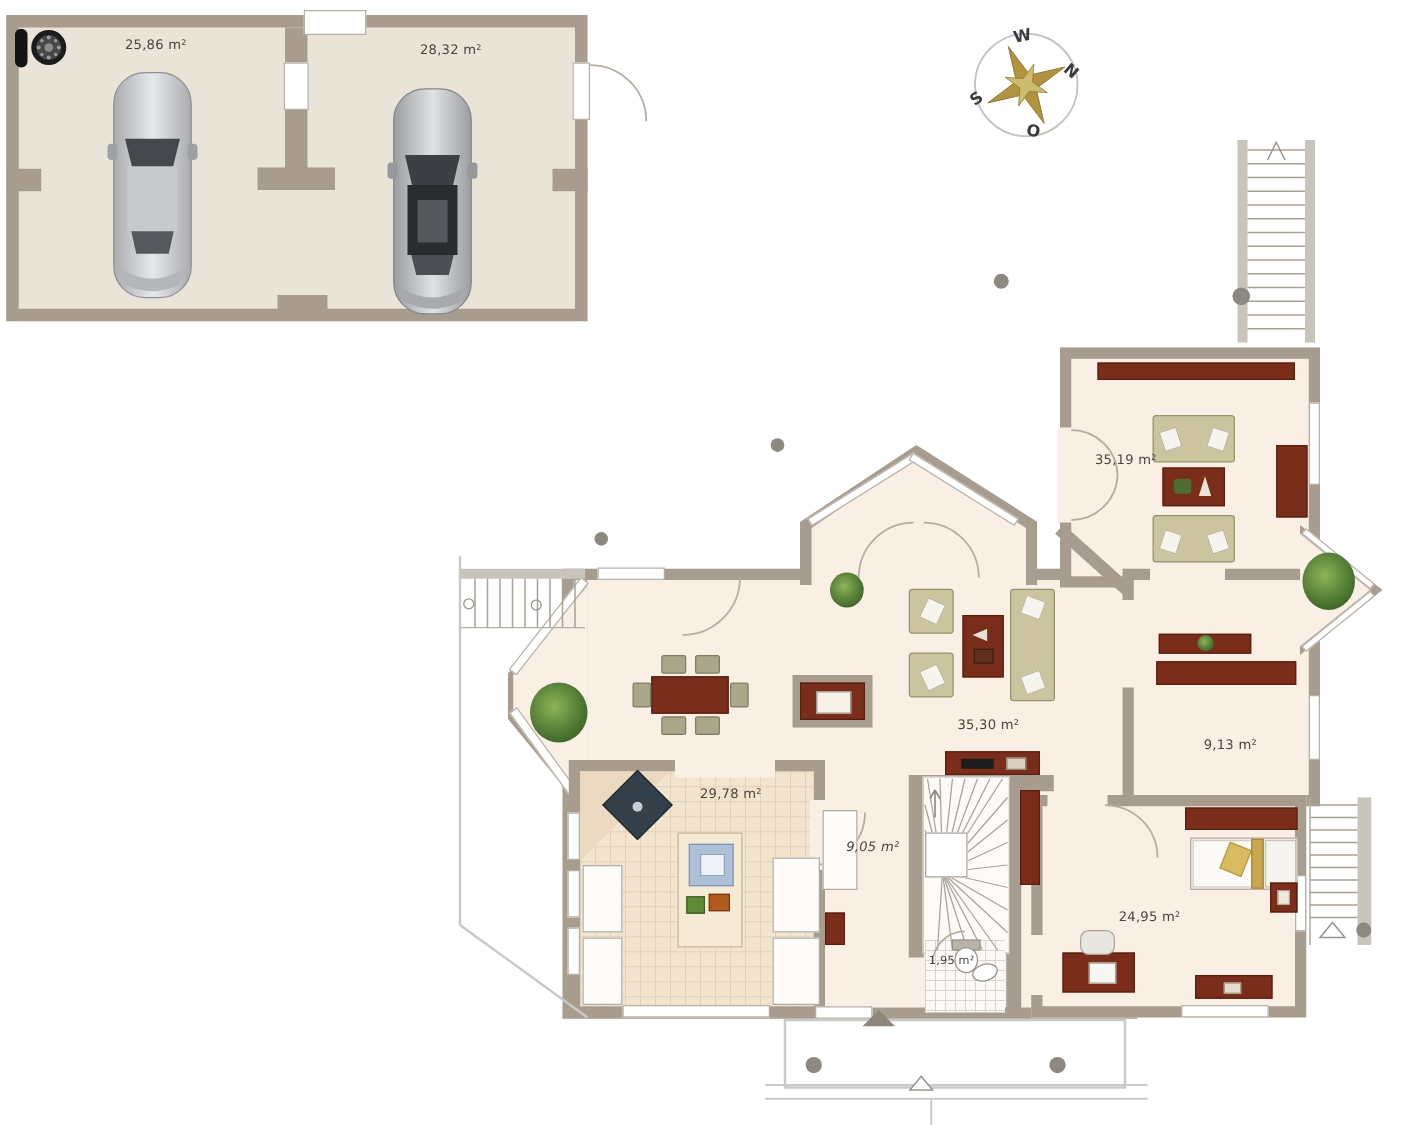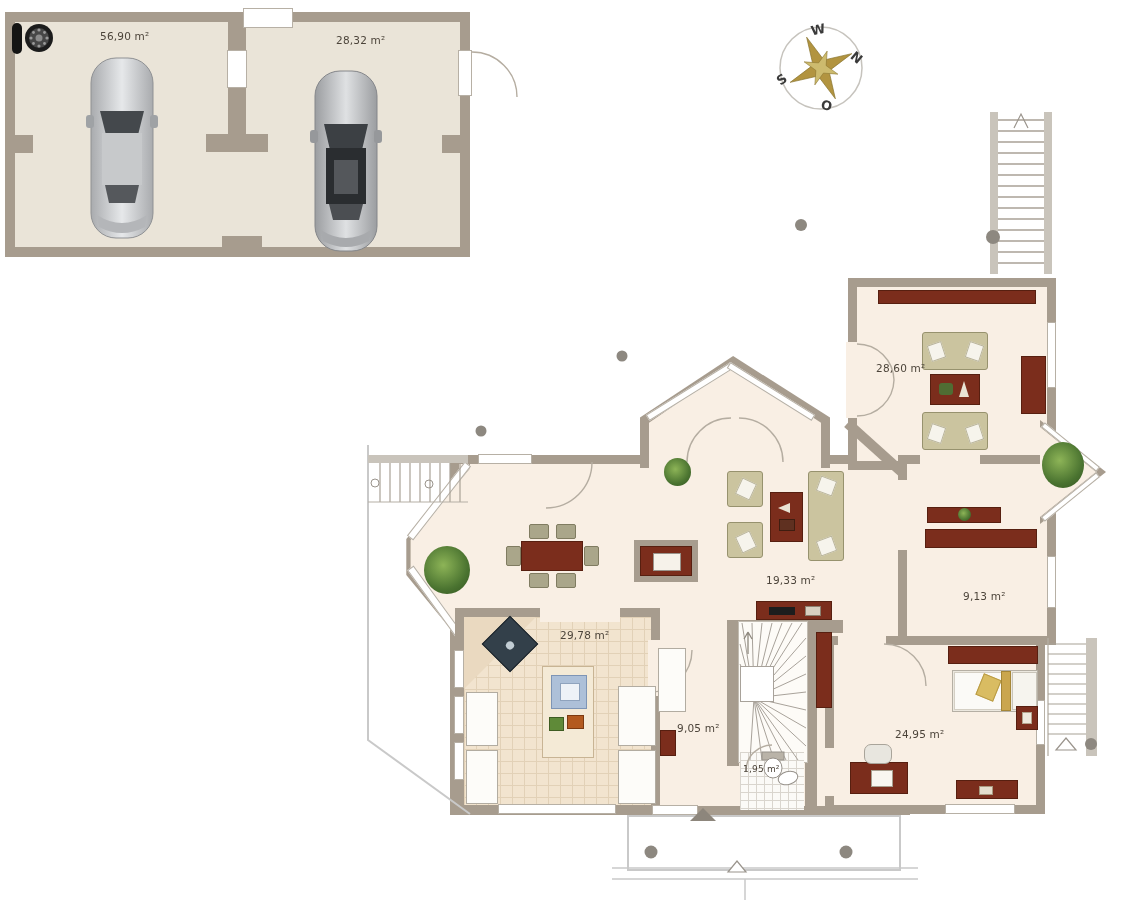--- a/index.html
+++ b/index.html
@@ -87,21 +87,21 @@
     <rect x="7" y="3" width="62" height="180" rx="25" fill="url(#cb2)" stroke="#84868a"></rect>
     <rect x="2" y="62" width="8" height="13" rx="3" fill="#96989b"></rect>
     <rect x="66" y="62" width="8" height="13" rx="3" fill="#96989b"></rect>
     <path d="M16,56 L60,56 L54,82 L22,82 Z" fill="#3c4044"></path>
     <rect x="18" y="80" width="40" height="56" fill="#2a2d30"></rect>
     <rect x="26" y="92" width="24" height="34" fill="#54575b"></rect>
     <path d="M21,136 L55,136 L51,152 L25,152 Z" fill="#4b4e52"></path>
     <path d="M13,162 Q38,178 63,162 L61,173 Q38,185 15,173 Z" fill="#a8aaad"></path>
   </svg>
 
-  <div class="label" style="left:100px;top:30px;">56,90 m²</div>
+  <div class="label" style="left:100px;top:30px;">25,86 m²</div>
   <div class="label" style="left:336px;top:34px;">28,32 m²</div>
 
   <div class="f" style="left:773px;top:20px;width:96px;height:96px;">
     <svg style="left:0;top:0" width="96" height="96" viewBox="0 0 96 96">
       <circle cx="48" cy="48" r="41" fill="none" stroke="#c6c3bd" stroke-width="1.5"></circle>
       <g transform="rotate(-25 48 48)">
         <polygon points="48,14 54,42 82,48 54,54 48,82 42,54 14,48 42,42" fill="#b29440" stroke="#85702a" stroke-width=".6"></polygon>
         <polygon points="48,30 52,44 66,48 52,52 48,66 44,52 30,48 44,44" fill="#cdbb6e" stroke="#85702a" stroke-width=".5" transform="rotate(45 48 48)"></polygon>
       </g>
     </svg>
@@ -374,21 +374,21 @@
   <div class="f red" style="left:850px;top:762px;width:58px;height:32px;">
     <div class="f" style="left:20px;top:7px;width:22px;height:17px;background:#f8f6f0;border:1px solid #a79f8f;"></div>
   </div>
   <div class="f" style="left:864px;top:744px;width:28px;height:20px;background:#e8e6df;border:1px solid #a9a49a;border-radius:7px;"></div>
   <div class="f red" style="left:956px;top:780px;width:62px;height:19px;">
     <div class="f" style="left:22px;top:5px;width:14px;height:9px;background:#e4ddcd;border:1px solid #a8997f;"></div>
   </div>
 
   <div class="f" style="left:690px;top:808px;width:0;height:0;border-left:13px solid transparent;border-right:13px solid transparent;border-bottom:13px solid #8d867c;"></div>
 
-  <div class="label" style="left:876px;top:362px;">28,60 m²</div>
-  <div class="label" style="left:766px;top:574px;">19,33 m²</div>
+  <div class="label" style="left:876px;top:362px;">35,19 m²</div>
+  <div class="label" style="left:766px;top:574px;">35,30 m²</div>
   <div class="label" style="left:963px;top:590px;">9,13 m²</div>
   <div class="label" style="left:560px;top:629px;">29,78 m²</div>
-  <div class="label" style="left:677px;top:722px;">9,05 m²</div>
+  <div class="label" style="left:677px;top:672px;font-style:italic;">9,05 m²</div>
   <div class="label" style="left:743px;top:764px;font-size:9px;">1,95 m²</div>
   <div class="label" style="left:895px;top:728px;">24,95 m²</div>
 
 </div>
 
 </body></html>

